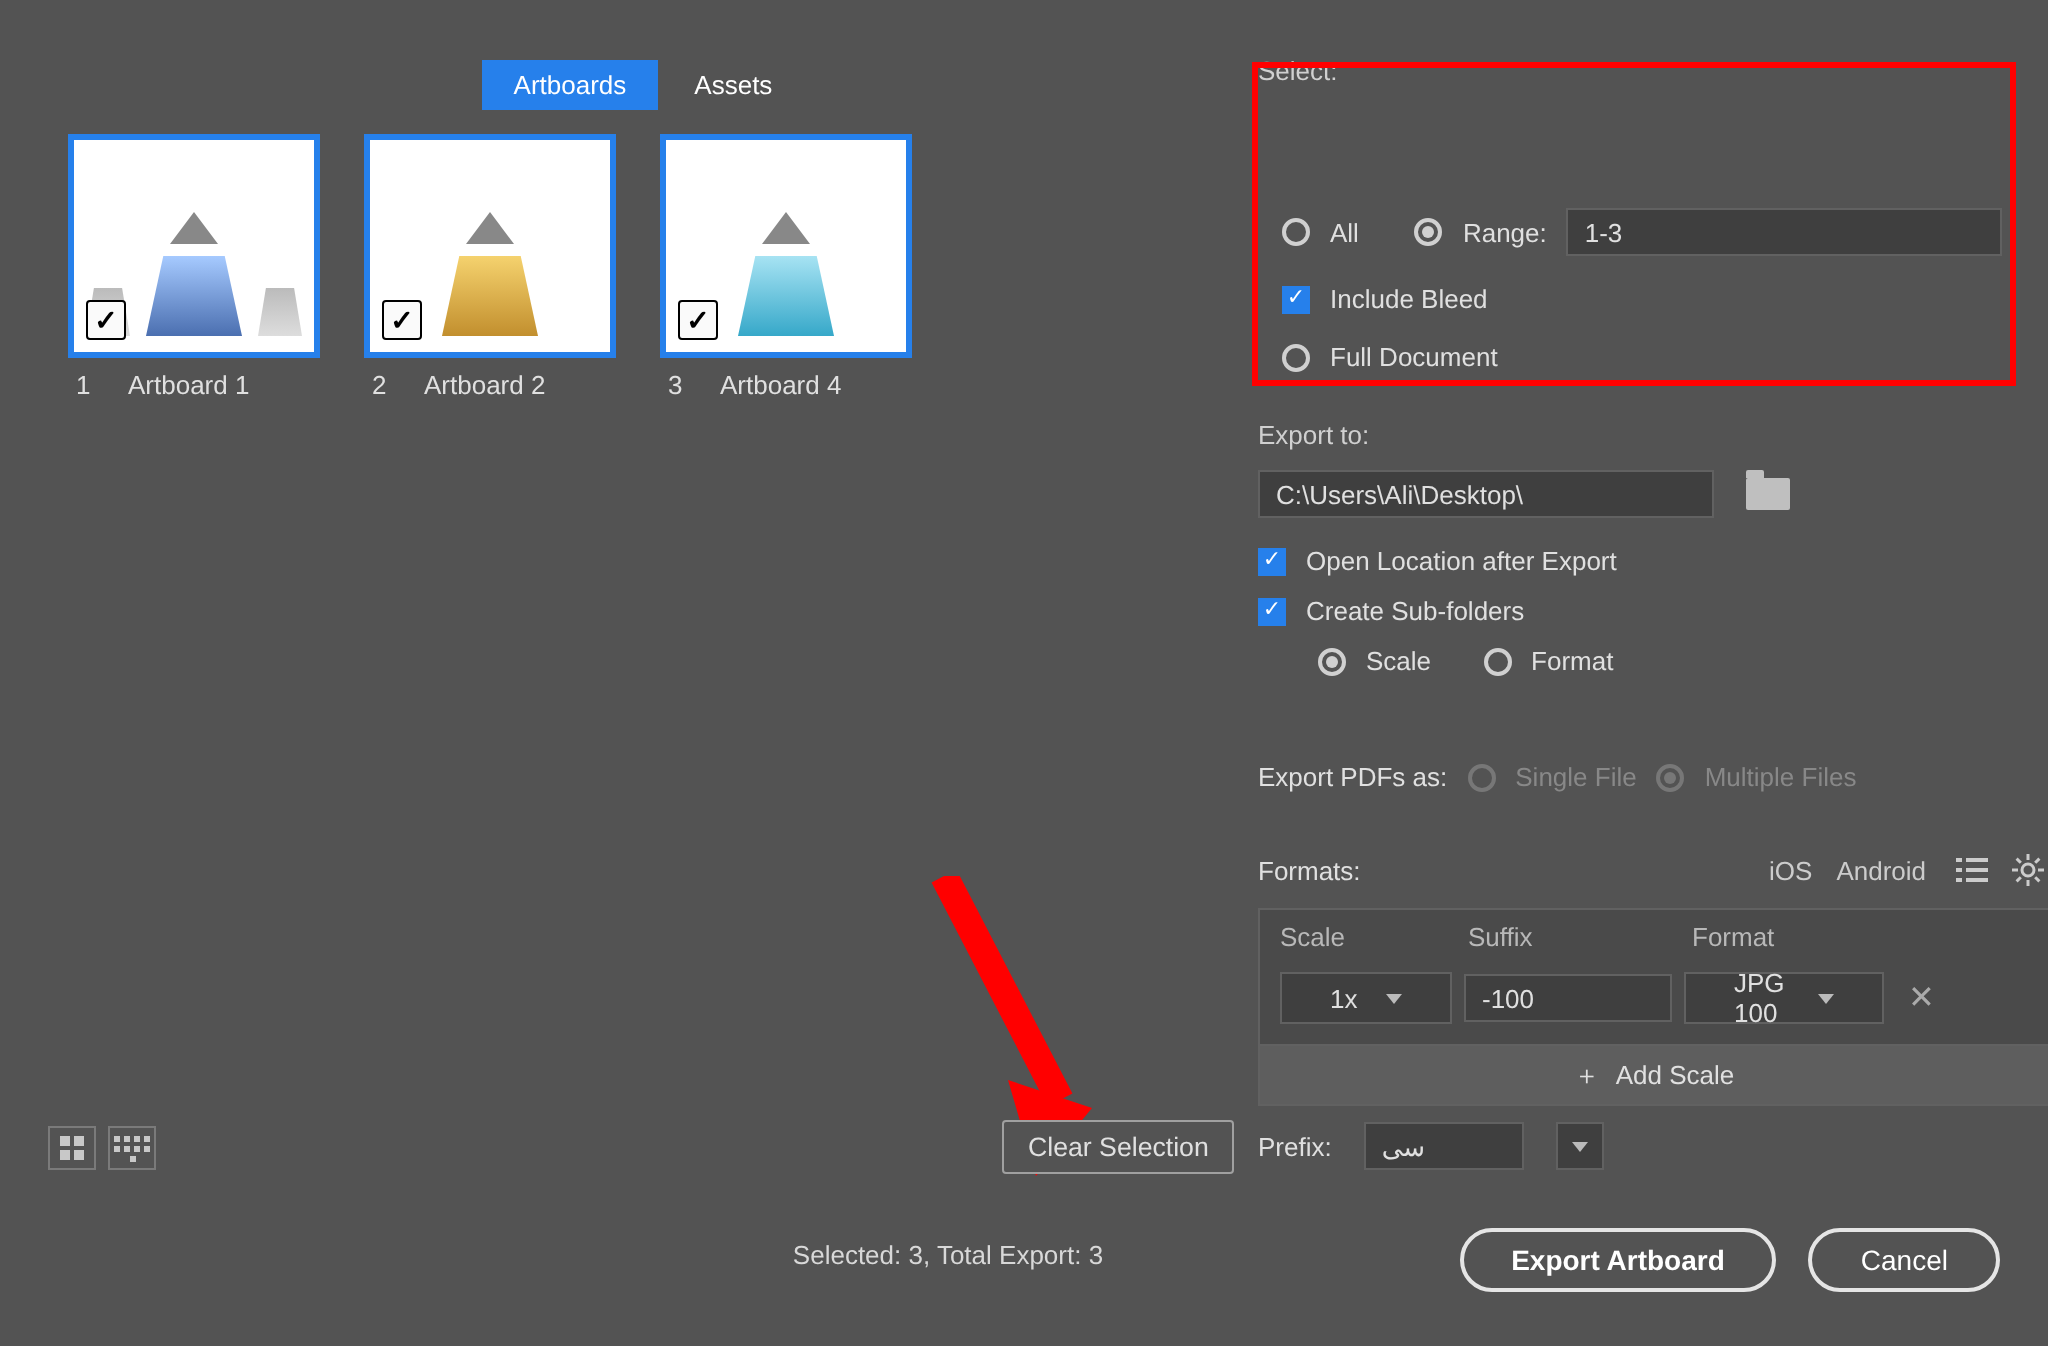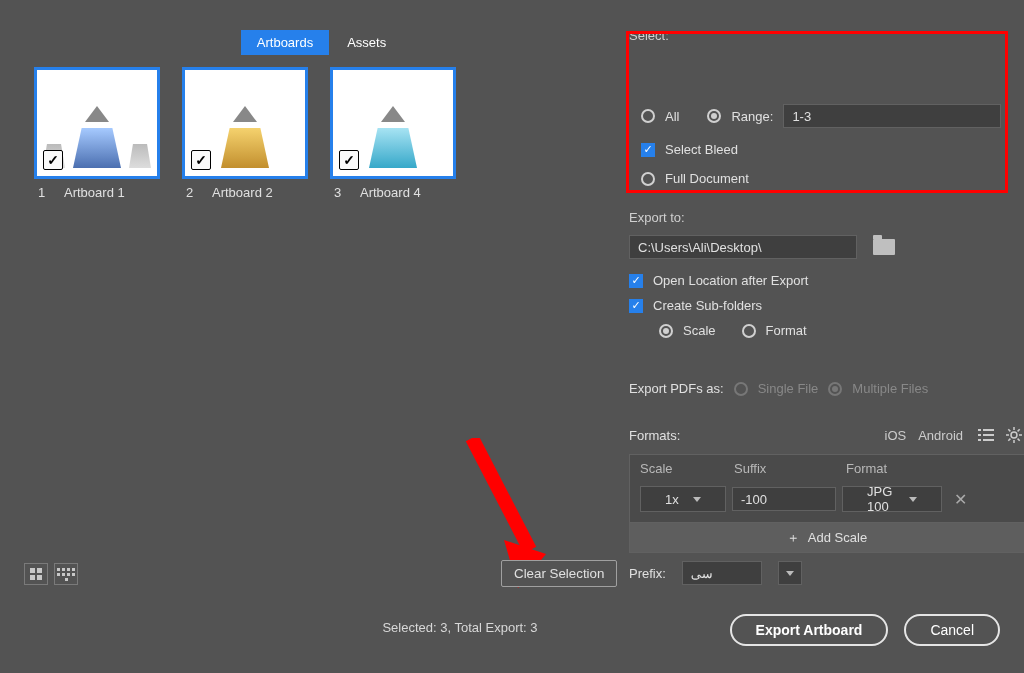--- a/index.html
+++ b/index.html
@@ -74,21 +74,21 @@
   .prefix-dd { width:24px; height:24px; border:1px solid #616161; background:#3f3f3f; display:flex; align-items:center; justify-content:center; }
 
   .clear-btn { position:absolute; left:501px; top:560px; padding:5px 12px; border:1px solid #a0a0a0; background:#535353; color:#e0e0e0; border-radius:2px; }
 
   .grid-btns { position:absolute; left:24px; top:563px; display:flex; gap:6px; }
   .grid-btn { width:24px; height:22px; border:1px solid #7a7a7a; display:flex; flex-wrap:wrap; align-content:center; justify-content:center; gap:2px; padding:2px; }
   .grid-dot { width:5px; height:5px; background:#c8c8c8; }
   .grid-dot.sm { width:3px; height:3px; }
 
   .status { position:absolute; left:0; right:0; top:620px; text-align:center; color:#d8d8d8; }
-  .status.mid { left:300px; right:auto; width:320px; }
+  .status.mid { left:314px; right:auto; width:320px; }
 
   .bottom-btns { position:absolute; right:24px; top:614px; display:flex; gap:16px; }
   .pill-btn { border:2px solid #e5e5e5; border-radius:18px; padding:6px 24px; color:#fff; background:transparent; font-size:14px; }
   .pill-btn.primary { font-weight:600; }
 
   
   .arrow { position:absolute; left:440px; top:438px; width:120px; height:160px; pointer-events:none; }
 </style>
 </head>
 <body>
@@ -147,21 +147,21 @@
     <div class="row">
       <span class="radio"></span>
       <span class="label">All</span>
       <span style="width:8px;"></span>
       <span class="radio checked"></span>
       <span class="label">Range:</span>
       <input class="text-input" style="flex: 1 1 0%;" value="1-3">
     </div>
     <div class="row">
       <span class="checkbox checked"></span>
-      <span class="label">Select Bleed</span>
+      <span class="label">Include Bleed</span>
     </div>
     <div class="row">
       <span class="radio"></span>
       <span class="label">Full Document</span>
     </div>
   </div>
 
   <div style="position:absolute; top:178px; left:0; width:378px;">
     <div class="section-label">Export to:</div>
     <div class="row">

